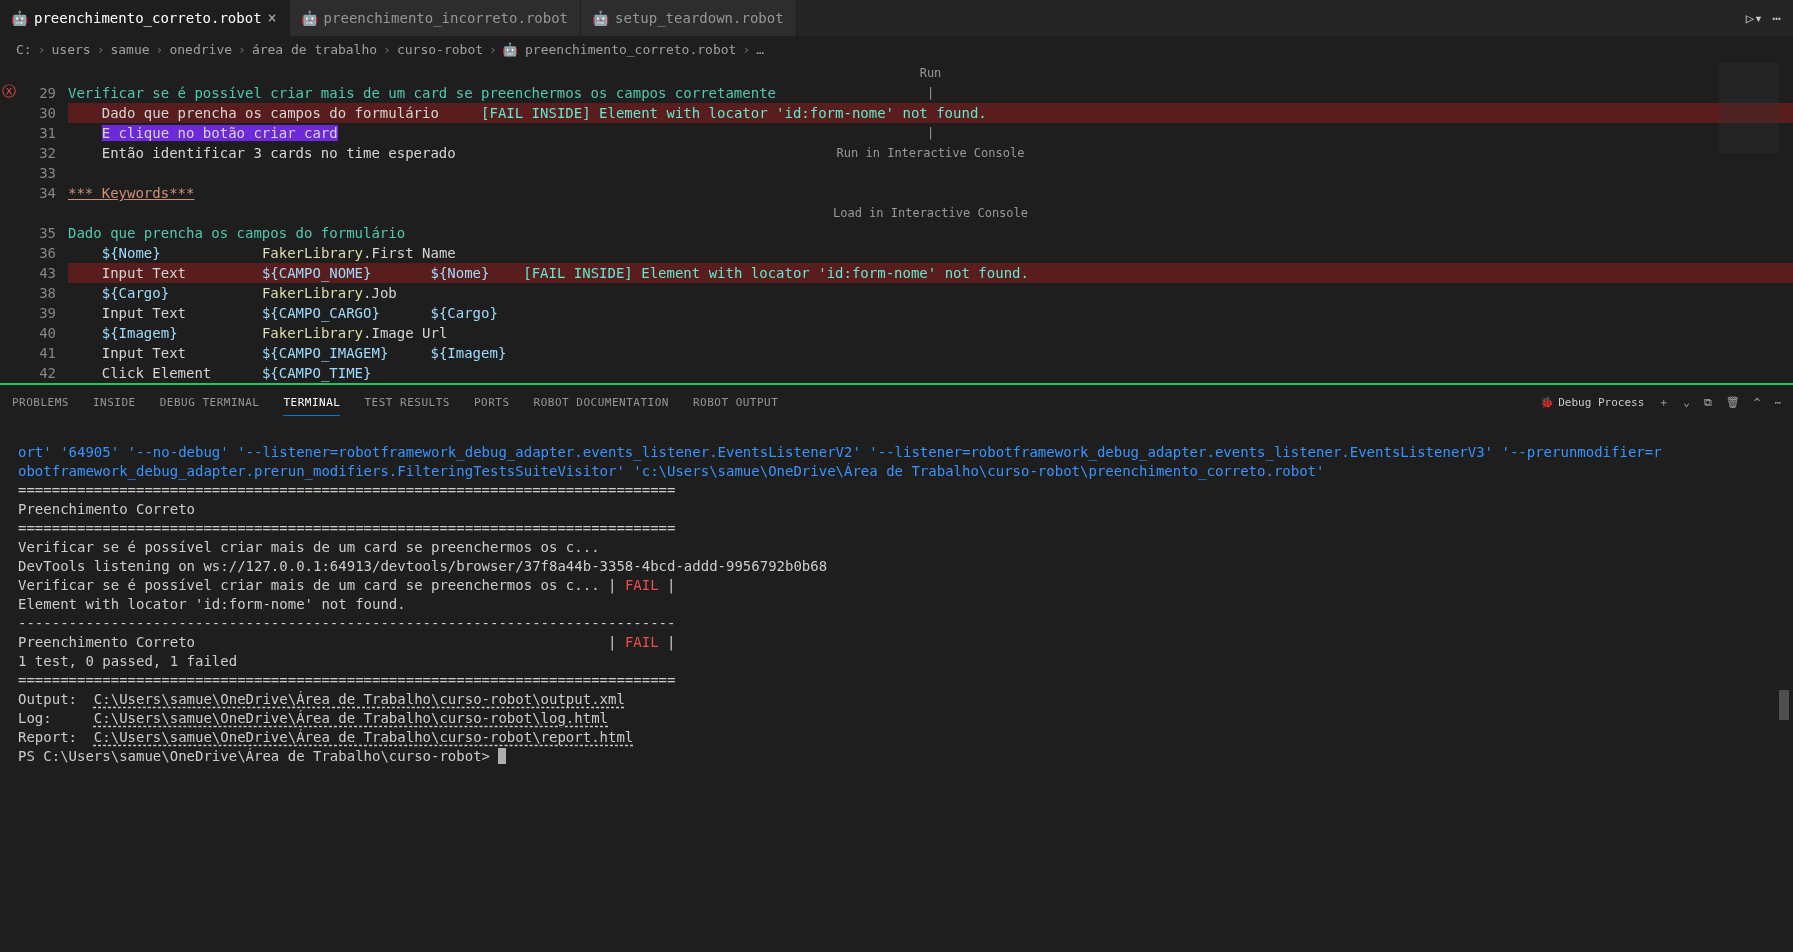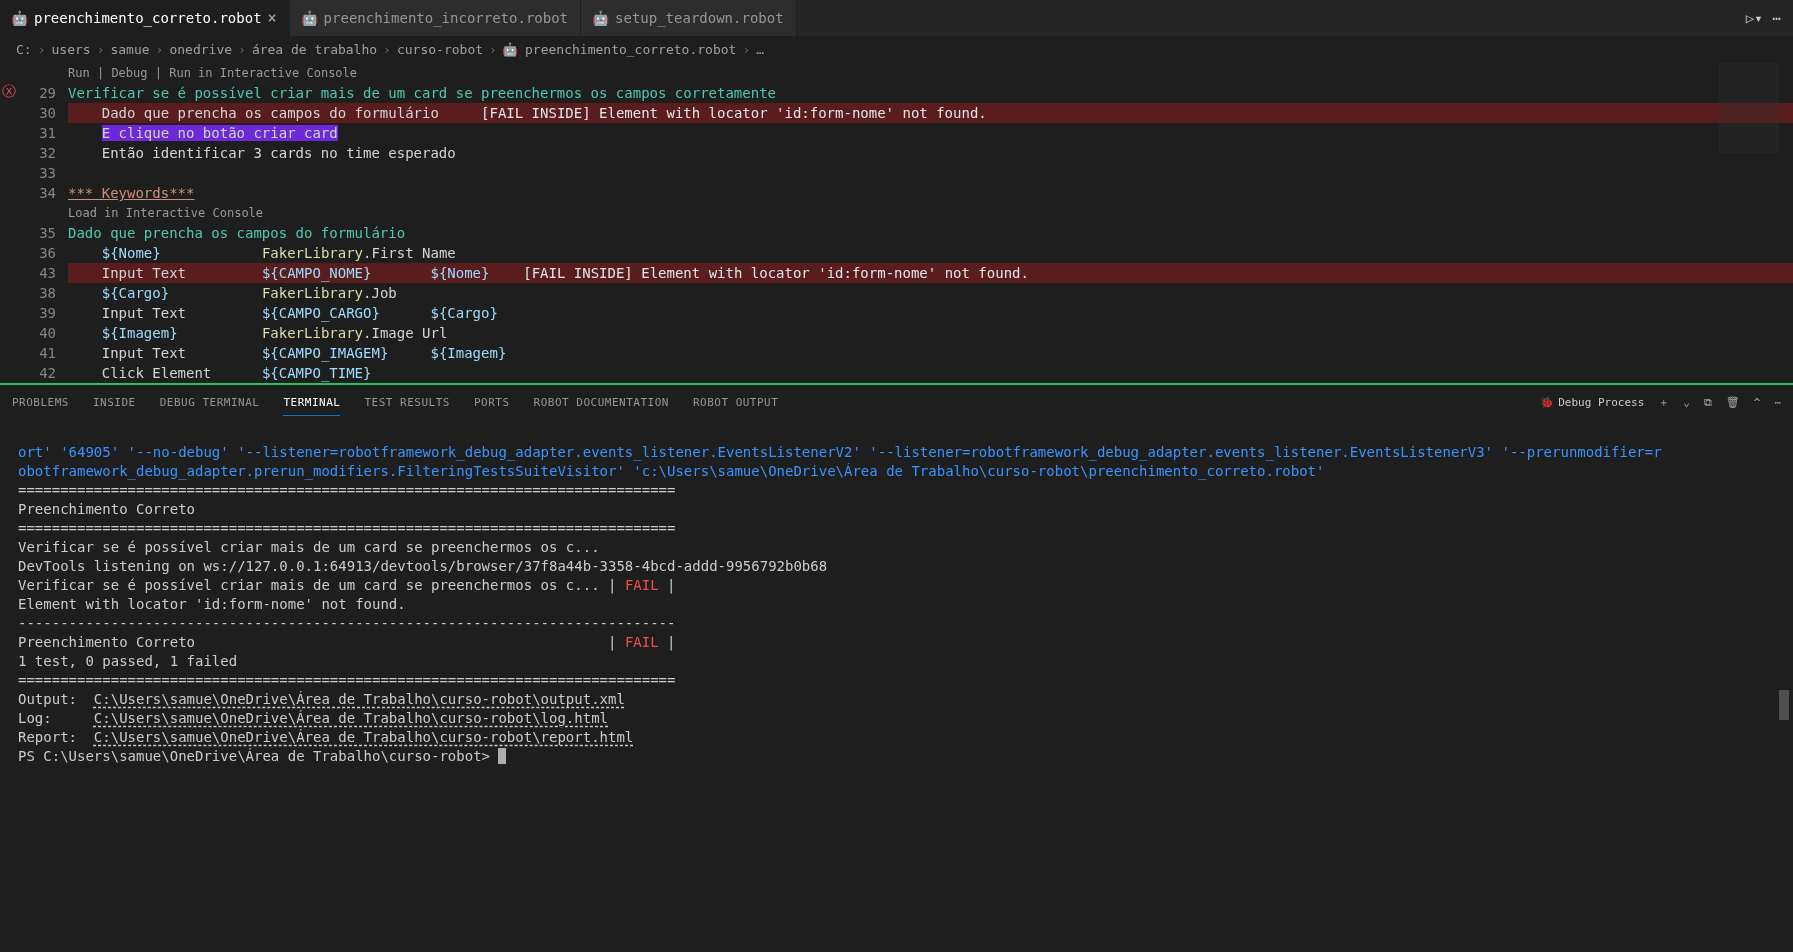--- a/index.html
+++ b/index.html
@@ -59,29 +59,29 @@
   line-height: 20px;
   user-select: none;
 }
 .code {
   flex: 1;
   font-family: Consolas, monospace;
   font-size: 14px;
   line-height: 20px;
 }
 .code-line { height: 20px; white-space: pre; position: relative; padding-left: 0; }
-.codelens { color: #999999; font-size: 12px; height: 20px; display:flex; align-items:center; }
+.codelens { color: #999999; font-size: 12px; height: 20px; display:flex; align-items:center;flex-direction:column; }
 .codelens a { color:#999999; text-decoration:none; cursor:pointer; }
 .t-teal { color: #4ec9b0; }
 .t-yellow { color: #dcdcaa; }
 .t-var { color: #9cdcfe; }
 .t-orange { color: #ce9178; text-decoration: underline; }
 .t-white { color: #d4d4d4; }
 .err-bg { background: #5a1d1d; }
-.err-text { color: #e5e5e5; }
+.err-text { color: #5eead4; }
 .sel-bg { background: #6d28d9; }
 .minimap {
   position: absolute;
   right: 14px;
   top: 0;
   width: 60px;
   height: 100%;
   opacity: 0.3;
 }
 .error-glyph {

